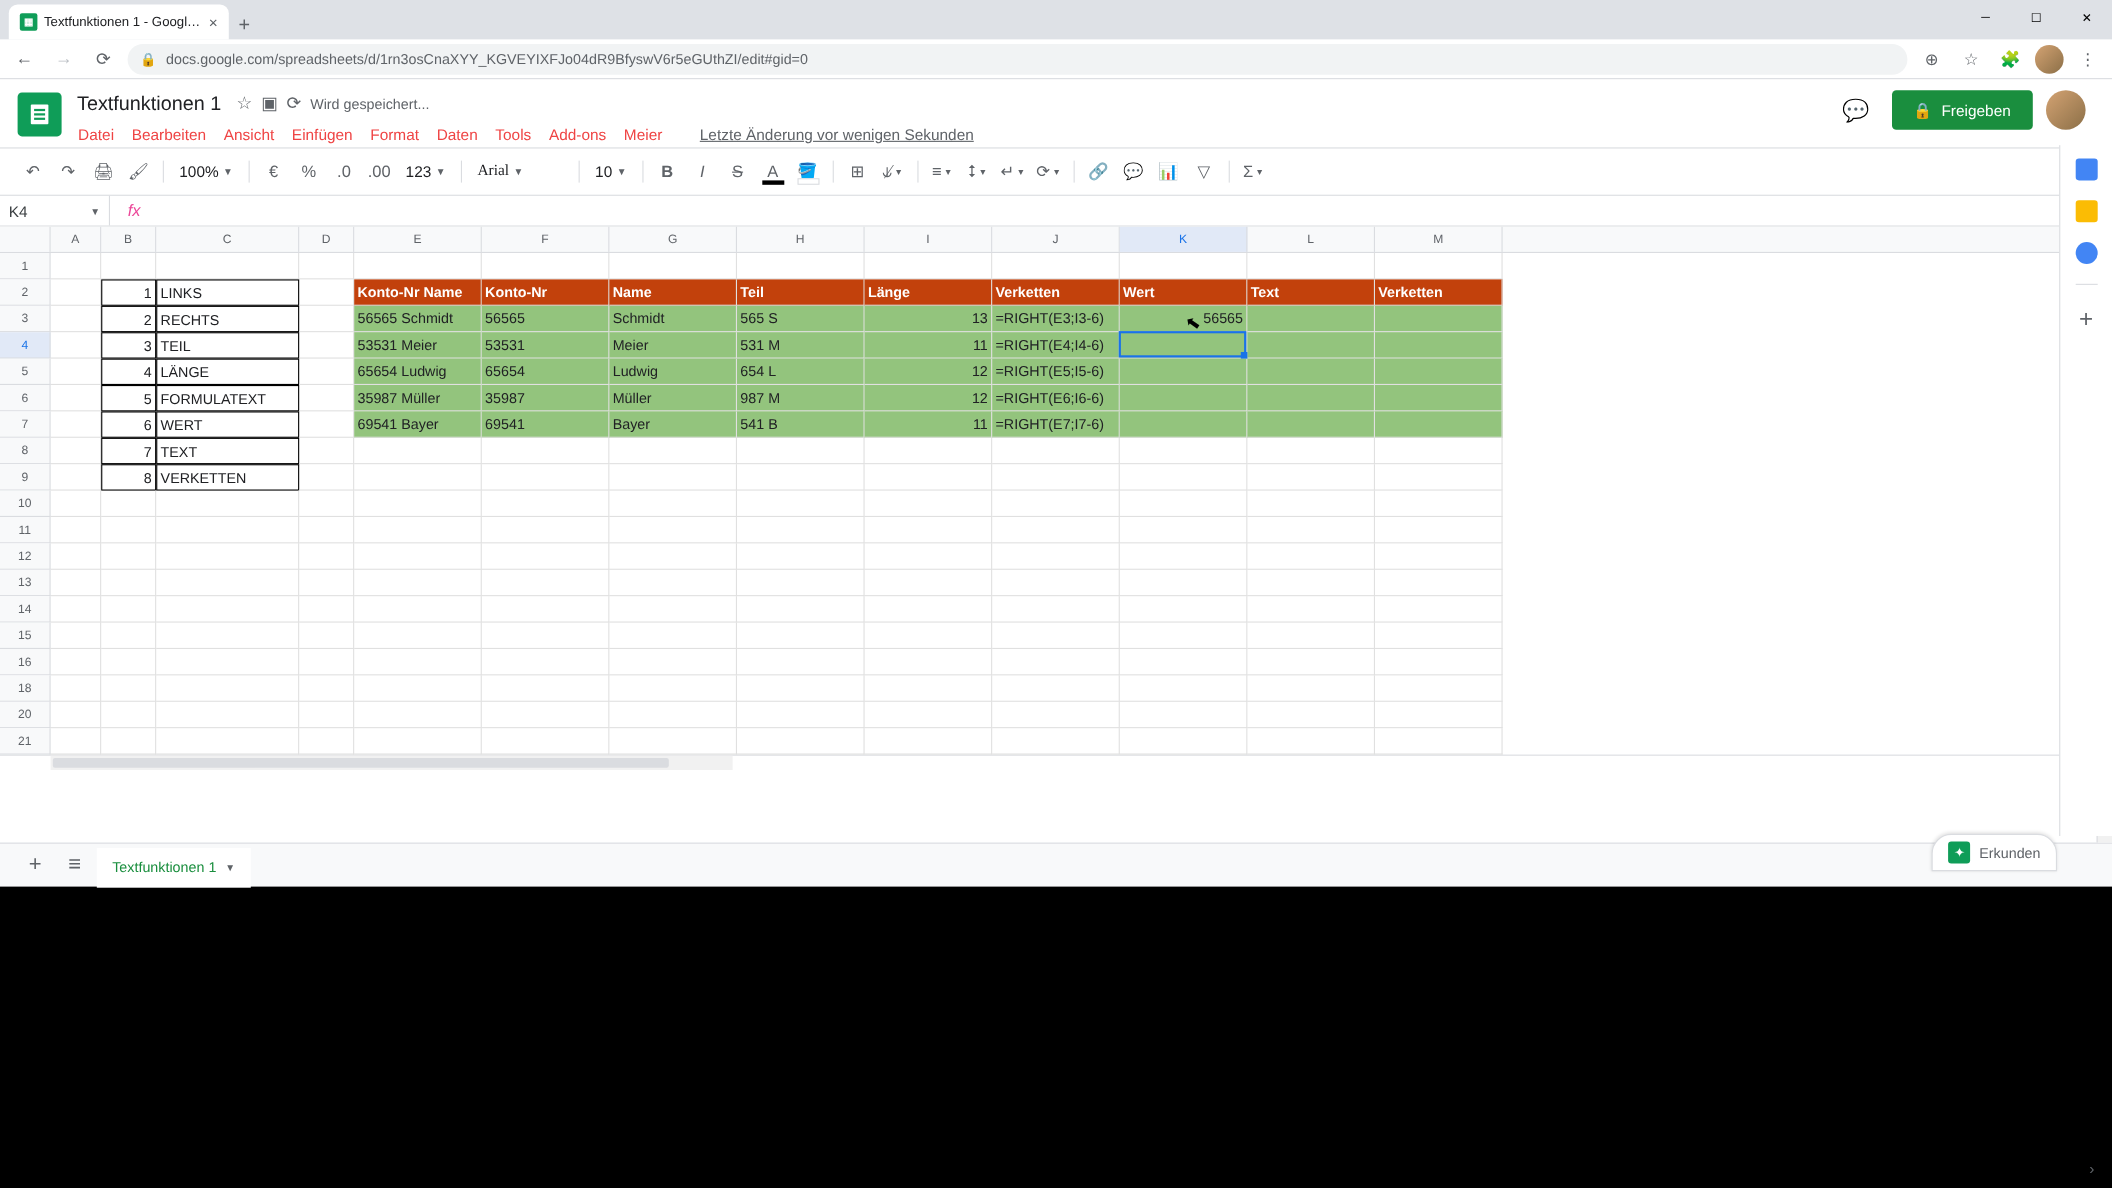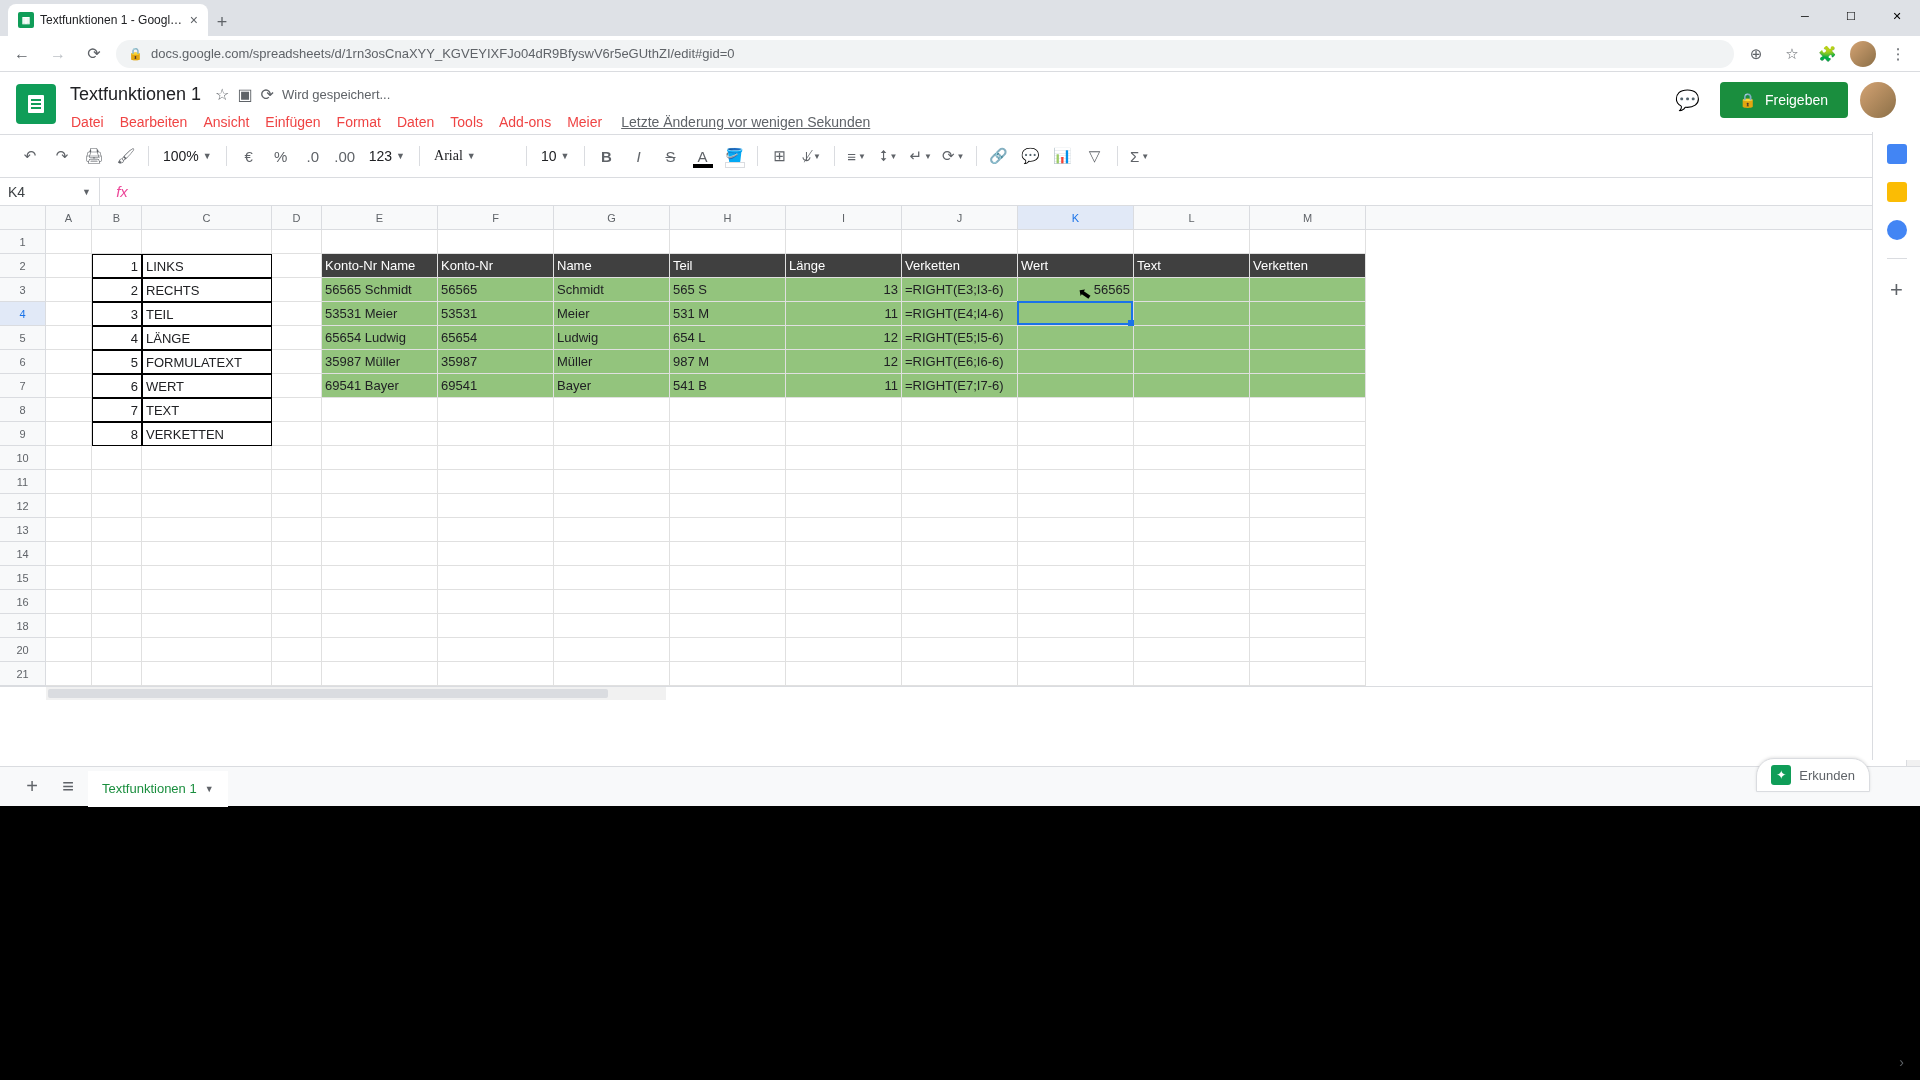--- a/index.html
+++ b/index.html
@@ -28,21 +28,21 @@
   .sheets-header { padding: 8px 16px 0; display: flex; align-items: flex-start; gap: 8px; }
   .sheets-logo { width: 40px; height: 40px; background: #0f9d58; border-radius: 4px; display: flex; align-items: center; justify-content: center; margin-top: 4px; }
   .sheets-logo svg { width: 24px; height: 24px; }
   .doc-area { flex: 1; }
   .doc-title-row { display: flex; align-items: center; gap: 8px; height: 28px; }
   .doc-title { font-size: 18px; color: #202124; padding: 2px 6px; }
   .doc-icon { color: #5f6368; font-size: 16px; cursor: pointer; }
   .saving { color: #5f6368; font-size: 13px; display:flex; align-items:center; gap:6px;}
   .menu-bar { display: flex; gap: 2px; margin-top: 2px; align-items: center; }
   .menu-item { padding: 4px 7px; font-size: 14px; color: #ef4444; cursor: pointer; border-radius: 4px; }
-  .last-edit { color: #5f6368; font-size: 14px; text-decoration: underline; margin-left: 10px; cursor:pointer; }
+  .last-edit { color: #5f6368; font-size: 14px; text-decoration: underline; margin-left: 25px; cursor:pointer; }
   .header-right { display: flex; align-items: center; gap: 12px; padding-right: 8px; }
   .comment-btn { width: 40px; height: 40px; display: flex; align-items: center; justify-content: center; color: #5f6368; font-size: 20px; cursor: pointer; border-radius: 50%; }
   .share-btn { background: #1a8e3e; color: #fff; padding: 10px 20px; border-radius: 4px; font-size: 14px; font-weight: 500; display: flex; align-items: center; gap: 8px; cursor: pointer; }
   .user-avatar { width: 36px; height: 36px; border-radius: 50%; background: linear-gradient(135deg,#d4a373,#8b6f47); cursor:pointer; }
   
   
   .toolbar { border-top: 1px solid #dadce0; border-bottom: 1px solid #dadce0; height: 44px; display: flex; align-items: center; padding: 0 16px; gap: 4px; }
   .tb-btn { min-width: 28px; height: 28px; display: flex; align-items: center; justify-content: center; color: #5f6368; font-size: 15px; cursor: pointer; border-radius: 2px; padding: 0 3px; }
   .tb-sep { width: 1px; height: 20px; background: #dadce0; margin: 0 4px; }
   .tb-select { display: flex; align-items: center; gap: 4px; padding: 0 6px; height: 28px; cursor: pointer; font-size: 14px; color: #202124; }
@@ -68,21 +68,21 @@
   .corner { width: 46px; background: #f8f9fa; border-right: 1px solid #dadce0; }
   .col-h { border-right: 1px solid #dadce0; display: flex; align-items: center; justify-content: center; font-size: 11px; color: #5f6368; cursor: pointer; }
   .col-h.sel { background: #e1e9f7; color:#1a73e8; }
   .rows { position: relative; }
   .row { display: flex; height: 24px; }
   .row-h { width: 46px; background: #f8f9fa; border-right: 1px solid #dadce0; border-bottom: 1px solid #dadce0; display: flex; align-items: center; justify-content: center; font-size: 11px; color: #5f6368; cursor:pointer; }
   .row-h.sel { background: #e1e9f7; color:#1a73e8; }
   .cell { border-right: 1px solid #e0e0e0; border-bottom: 1px solid #e0e0e0; padding: 0 3px; display: flex; align-items: center; font-size: 13px; overflow: hidden; white-space: nowrap; }
   .cell.br { border: 1px solid #000; }
   .cell.num { justify-content: flex-end; }
-  .hdr-cell { background: #404040; color: #fff; font-weight: normal; }
+  .hdr-cell { background: #c2410c; color: #fff; font-weight: bold; }
   .green-cell { background: #93c47d; }
   .selection { position: absolute; border: 2px solid #1a73e8; pointer-events: none; }
   .selection::after { content:''; position:absolute; right:-3px; bottom:-3px; width:6px; height:6px; background:#1a73e8; }
   
   
   .cA{width:46px} .cB{width:50px} .cC{width:130px} .cD{width:50px} .cE{width:116px} .cF{width:116px} .cG{width:116px} .cH{width:116px} .cI{width:116px} .cJ{width:116px} .cK{width:116px} .cL{width:116px} .cM{width:116px}
   
   .vscroll { width: 14px; background:#f1f1f1; border-left:1px solid #dadce0; position:relative;}
   .vscroll .thumb{ position:absolute; top:14px; left:2px; right:2px; height:30px; background:#dadce0; border-radius:2px;}
   .hscroll-area { height:14px; display:flex; border-top:1px solid #dadce0;}

